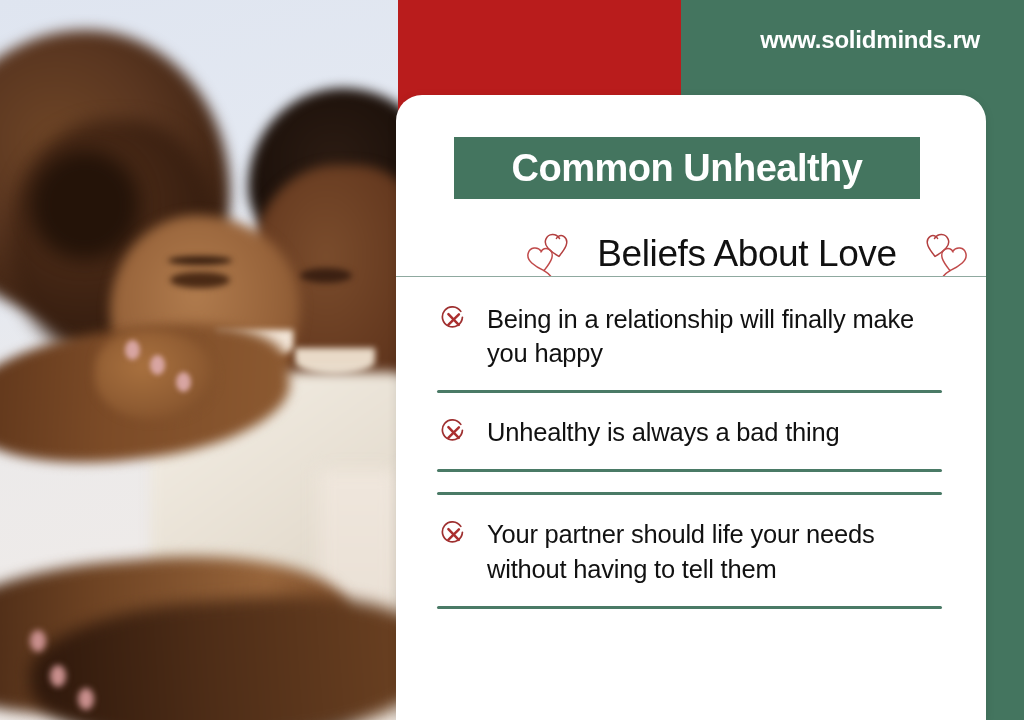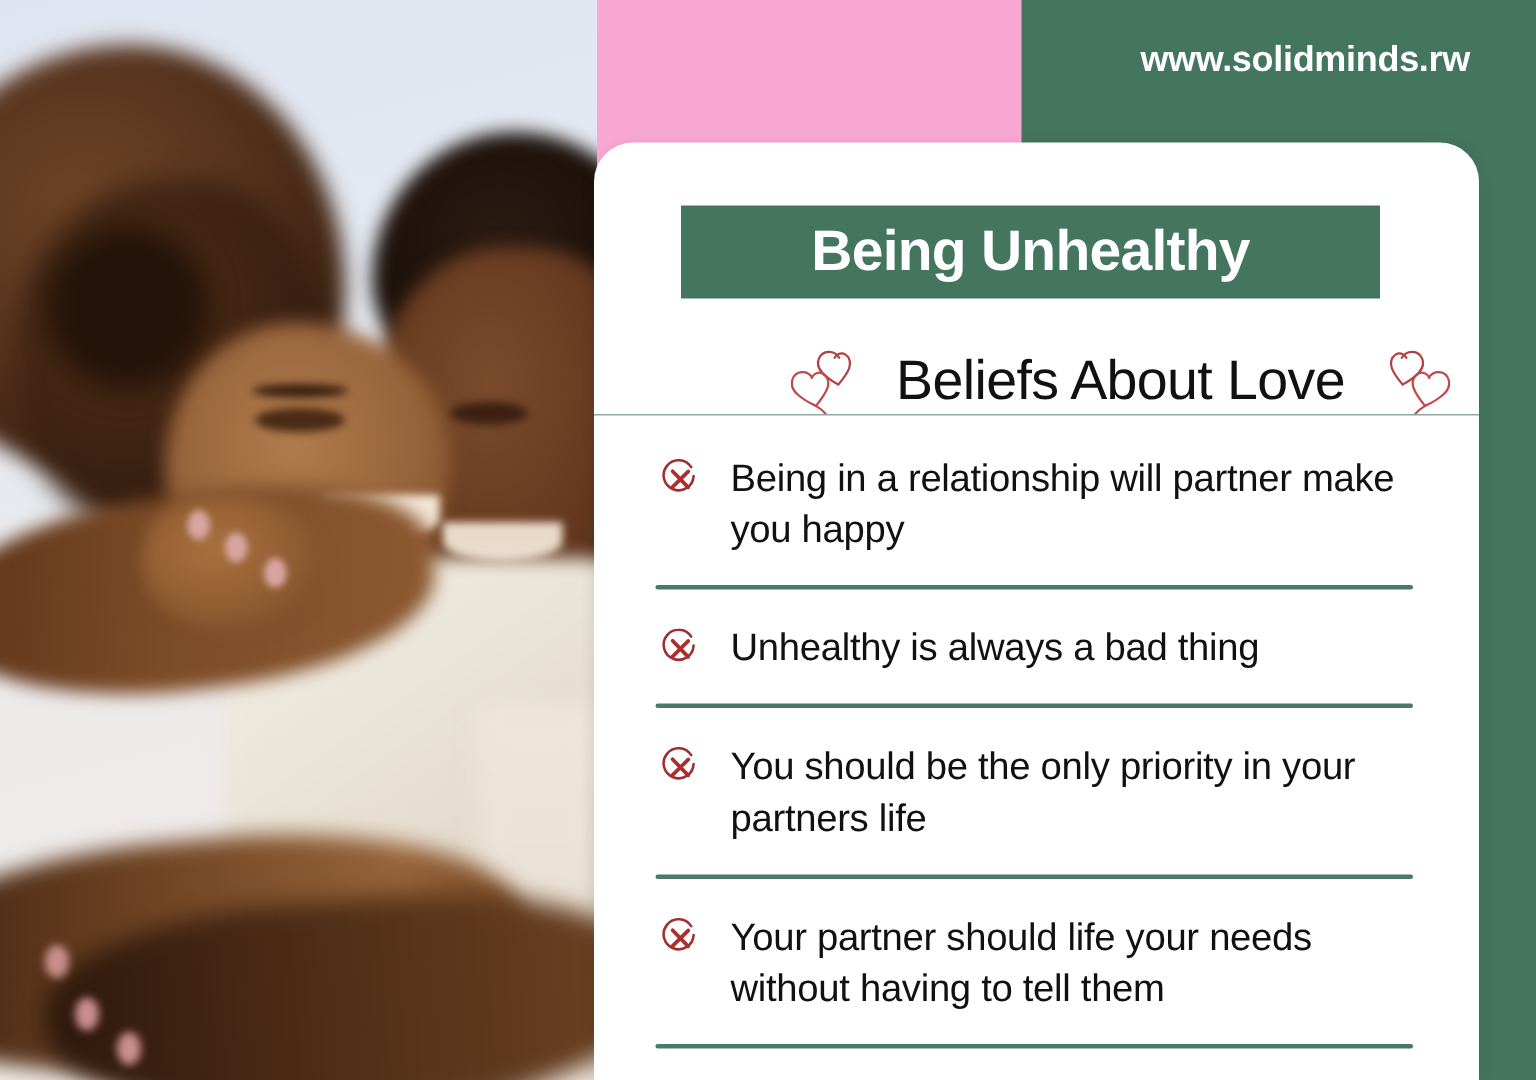--- a/index.html
+++ b/index.html
@@ -6,21 +6,21 @@
     margin: 0;
     padding: 0;
     background: #ffffff;
   }
   #poster {
     position: relative;
     width: 1024px;
     height: 720px;
     overflow: hidden;
     font-family: "Liberation Sans", sans-serif;
-    background: #f9a8d4;
+    background: #b91c1c;
   }
 
   
   .photo {
     position: absolute;
     left: 0;
     top: 0;
     width: 398px;
     height: 720px;
     overflow: hidden;
@@ -335,21 +335,21 @@
     <div class="nail2 m3"></div>
   </div>
 
   <div class="green-panel">
     <div class="site-url">www.solidminds.rw</div>
   </div>
 
   <div class="card">
 
     <div class="title-band">
-      <span class="title-text">Being Unhealthy</span>
+      <span class="title-text">Common Unhealthy</span>
     </div>
 
     <div class="subtitle-row">
       <span class="hearts">
         <svg width="52" height="46" viewBox="0 0 52 46" fill="none">
           <path d="M32.5 7.5c-3.4-5.6-11.2-5.2-13.6.6-1.3 3.1-.2 6.6 2.2 9.2 2.8 3.1 7.4 6.2 10.8 8.1 2.4-2.9 5.9-7.2 7.2-10.9 1.2-3.4.5-7.2-2.4-9.1-2.4-1.6-5.7-.9-7.3 2.1" stroke="#b34040" stroke-width="1.5" stroke-linecap="round"></path>
           <path d="M14.5 20.5c-3.9-5.4-11.6-4.3-13.3 1.8-1 3.5.7 7.1 3.6 9.7 3.3 3 8.4 5.9 12.2 7.6 2.6-3.3 6.4-8.2 7.7-12.2 1.2-3.7.1-7.6-3.2-9.3-2.8-1.4-6.1-.3-7.5 2.9" stroke="#c04a4a" stroke-width="1.5" stroke-linecap="round"></path>
           <path d="M17 39.6c2.6 1.6 5.1 3.6 6.5 5.4" stroke="#c04a4a" stroke-width="1.5" stroke-linecap="round"></path>
         </svg>
       </span>
@@ -368,46 +368,36 @@
     <div class="list">
 
       <div class="list-item">
         <span class="xicon">
           <svg width="27" height="27" viewBox="0 0 27 27" fill="none">
             <path d="M20.8 5.4A10 10 0 1 0 22.4 11.4" stroke="#9e3030" stroke-width="1.7" stroke-linecap="round"></path>
             <path d="M8.4 8.2 18.8 18.9" stroke="#ab2f2f" stroke-width="2.5" stroke-linecap="round"></path>
             <path d="M18.9 8.3 8.3 18.8" stroke="#ab2f2f" stroke-width="2.5" stroke-linecap="round"></path>
           </svg>
         </span>
-        <span class="item-text">Being in a relationship will partner make you happy</span>
+        <span class="item-text">Being in a relationship will finally make you happy</span>
       </div>
       <div class="row-divider"></div>
 
       <div class="list-item">
         <span class="xicon">
           <svg width="27" height="27" viewBox="0 0 27 27" fill="none">
             <path d="M20.8 5.4A10 10 0 1 0 22.4 11.4" stroke="#9e3030" stroke-width="1.7" stroke-linecap="round"></path>
             <path d="M8.4 8.2 18.8 18.9" stroke="#ab2f2f" stroke-width="2.5" stroke-linecap="round"></path>
             <path d="M18.9 8.3 8.3 18.8" stroke="#ab2f2f" stroke-width="2.5" stroke-linecap="round"></path>
           </svg>
         </span>
         <span class="item-text">Unhealthy is always a bad thing</span>
       </div>
       <div class="row-divider"></div>
 
-      <div class="list-item">
-        <span class="xicon">
-          <svg width="27" height="27" viewBox="0 0 27 27" fill="none">
-            <path d="M20.8 5.4A10 10 0 1 0 22.4 11.4" stroke="#9e3030" stroke-width="1.7" stroke-linecap="round"></path>
-            <path d="M8.4 8.2 18.8 18.9" stroke="#ab2f2f" stroke-width="2.5" stroke-linecap="round"></path>
-            <path d="M18.9 8.3 8.3 18.8" stroke="#ab2f2f" stroke-width="2.5" stroke-linecap="round"></path>
-          </svg>
-        </span>
-        <span class="item-text">You should be the only priority in your partners life</span>
-      </div>
       <div class="row-divider"></div>
 
       <div class="list-item">
         <span class="xicon">
           <svg width="27" height="27" viewBox="0 0 27 27" fill="none">
             <path d="M20.8 5.4A10 10 0 1 0 22.4 11.4" stroke="#9e3030" stroke-width="1.7" stroke-linecap="round"></path>
             <path d="M8.4 8.2 18.8 18.9" stroke="#ab2f2f" stroke-width="2.5" stroke-linecap="round"></path>
             <path d="M18.9 8.3 8.3 18.8" stroke="#ab2f2f" stroke-width="2.5" stroke-linecap="round"></path>
           </svg>
         </span>

